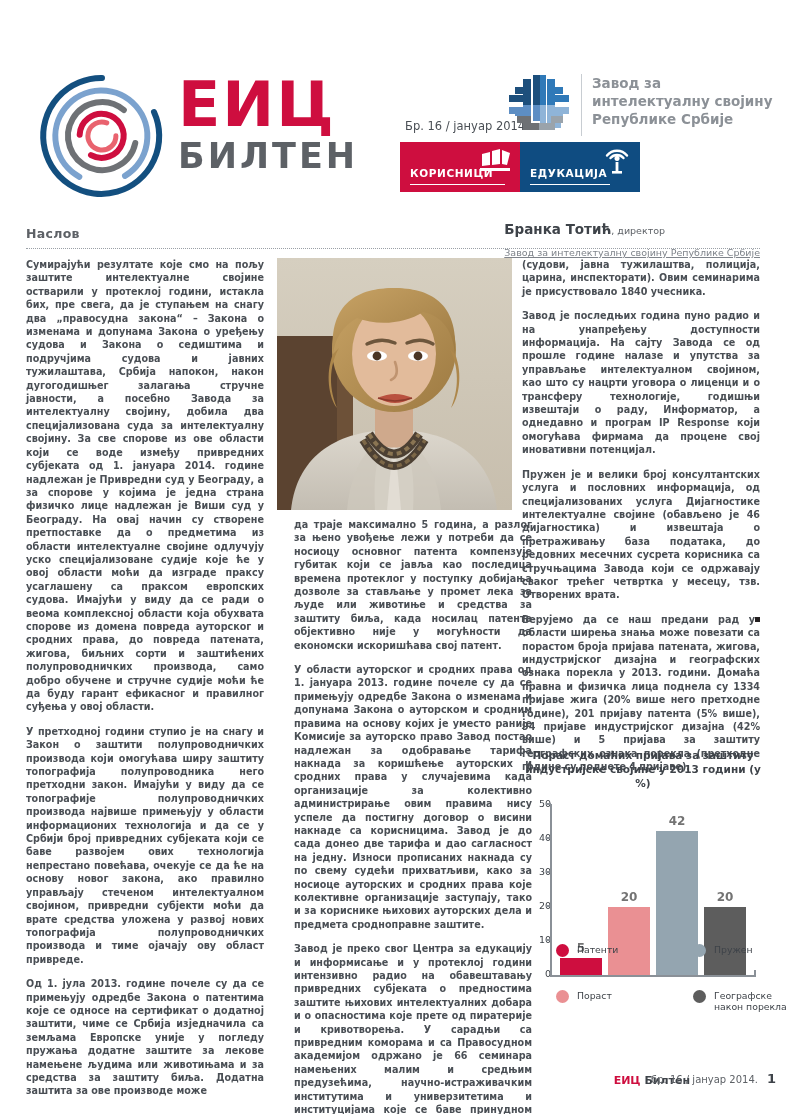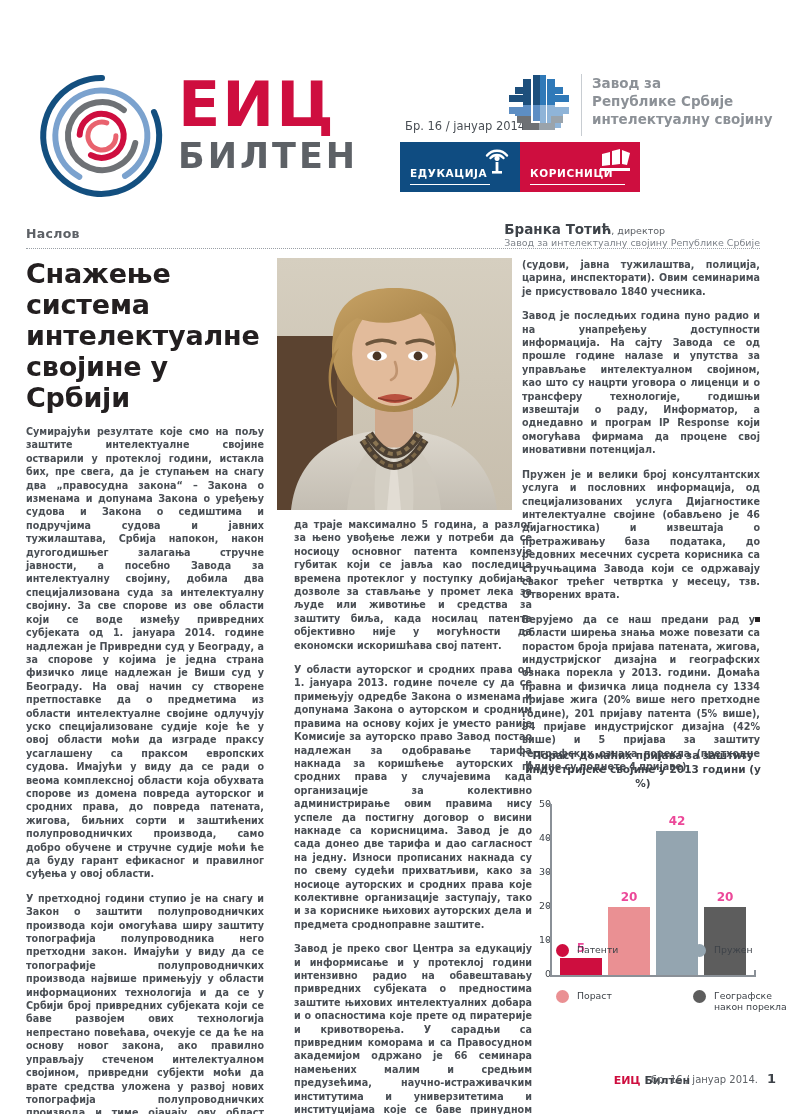--- a/index.html
+++ b/index.html
@@ -61,21 +61,21 @@
 
   
   .kicker{
     position:absolute;left:26px;top:226px;
     font-size:12.5px;font-weight:bold;color:#5d6166;letter-spacing:.3px;
   }
   .byline{position:absolute;right:26px;top:221px;text-align:left;}
   .byline-name{font-size:13.5px;color:#3e4349;}
   .byline-name b{font-weight:bold;}
   .byline-name .role{font-size:9.5px;color:#5d6166;}
-  .byline-org{font-size:9.5px;color:#7e838a;margin-top:0;}
+  .byline-org{font-size:9.5px;color:#7e838a;margin-top:10px;text-decoration:underline;}
   .rule-dotted{
     position:absolute;left:26px;top:248px;width:734px;height:0;
     border-top:1px dotted #9aa0a6;
   }
 
   
   .col{position:absolute;width:238px;}
   .col1{left:26px;top:258px;}
   .col2{left:274px;top:518px;margin-left:20px;}
   .col3{left:522px;top:258px;}
@@ -116,21 +116,21 @@
   .ytick{
     position:absolute;right:0;width:24px;text-align:right;
     font-size:9.5px;color:#3e4349;transform:translateY(-6px);
   }
   .ytickmark{position:absolute;left:24px;width:5px;height:1.5px;background:#8a9097;}
   .yticks{position:absolute;left:0;top:0;width:29px;height:172px;}
   .bars{position:absolute;left:30px;top:0;width:204px;height:171px;}
   .bar{position:absolute;bottom:0;width:42px;}
   .bar-val{
     position:absolute;width:42px;text-align:center;
-    font-size:12px;font-weight:bold;color:#ec4899;
+    font-size:12px;font-weight:bold;color:#737373;
   }
   .legend{position:absolute;left:34px;top:196px;width:208px;
     display:grid;grid-template-columns:104px 104px;row-gap:11px;gap:33px;}
   .leg{display:flex;align-items:flex-start;}
   .leg-dot{width:13px;height:13px;border-radius:50%;margin-right:8px;flex:none;}
   .leg-lab{font-size:9.3px;line-height:11px;color:#3e4349;}
 
   
   .footer{position:absolute;left:12px;top:1068px;width:786px;height:22px;}
   .foot-brand{
@@ -219,50 +219,50 @@
 
         <g fill="#9aa3ab">
           <rect x="32" y="50" width="16" height="7"></rect>
           <rect x="44" y="43" width="12" height="7"></rect>
         </g>
       </svg>
     </div>
     <div class="zavod-div"></div>
     <div class="zavod-name">
       <div>Завод за</div>
+      <div>интелектуалну својину</div>
       <div>Републике Србије</div>
-      <div>интелектуалну својину</div>
     </div>
 
     <div class="tabs">
+
+      <div class="tab tab-1">
+        <span class="tab-icon">
+          <svg width="34" height="26" viewBox="0 0 34 26">
+            <rect x="2" y="20" width="30" height="3" fill="#fff"></rect>
+            <path d="M4 18 L4 6 L12 4 L12 17 Z" fill="#fff"></path>
+            <path d="M14 17 L14 3 L22 1 L22 16 Z" fill="#fff"></path>
+            <path d="M24 16 L24 2 L32 5 L29 17 Z" fill="#fff"></path>
+          </svg>
+        </span>
+        <span class="tab-label">КОРИСНИЦИ</span>
+        <span class="tab-rule"></span>
+      </div>
 
       <div class="tab tab-2">
         <span class="tab-icon">
           <svg width="30" height="28" viewBox="0 0 30 28">
             <path d="M15 13 a2.6 2.6 0 1 1 0.1 0 Z" fill="#fff"></path>
             <rect x="13.6" y="14" width="2.8" height="10" fill="#fff"></rect>
             <rect x="10" y="23" width="10" height="2.6" fill="#fff"></rect>
             <path d="M8.5 10 A8.5 8.5 0 0 1 21.5 10" stroke="#fff" stroke-width="2.4" fill="none" stroke-linecap="round"></path>
             <path d="M5 7.5 A13 13 0 0 1 25 7.5" stroke="#fff" stroke-width="2.4" fill="none" stroke-linecap="round"></path>
           </svg>
         </span>
         <span class="tab-label">ЕДУКАЦИЈА</span>
-        <span class="tab-rule"></span>
-      </div>
-
-      <div class="tab tab-1">
-        <span class="tab-icon">
-          <svg width="34" height="26" viewBox="0 0 34 26">
-            <rect x="2" y="20" width="30" height="3" fill="#fff"></rect>
-            <path d="M4 18 L4 6 L12 4 L12 17 Z" fill="#fff"></path>
-            <path d="M14 17 L14 3 L22 1 L22 16 Z" fill="#fff"></path>
-            <path d="M24 16 L24 2 L32 5 L29 17 Z" fill="#fff"></path>
-          </svg>
-        </span>
-        <span class="tab-label">КОРИСНИЦИ</span>
         <span class="tab-rule"></span>
       </div>
 
 
     </div>
   </div>
 
   <div class="kicker">Наслов</div>
 
   <div class="byline">
@@ -321,21 +321,20 @@
       <path d="M101 140 q17 6 34 0" stroke="#8d3a2c" stroke-width="1.4" fill="none"></path>
 
       <path d="M92 176 q25 40 50 0" stroke="#4c4033" stroke-width="9" fill="none"></path>
       <path d="M92 176 q25 40 50 0" stroke="#8a7553" stroke-width="4" fill="none" stroke-dasharray="5 4"></path>
       <path d="M86 182 q31 52 62 0" stroke="#4c4033" stroke-width="8" fill="none"></path>
       <path d="M86 182 q31 52 62 0" stroke="#7d6848" stroke-width="3.5" fill="none" stroke-dasharray="5 4"></path>
     </svg>
   </div>
 
   <div class="col col1">
-    <h1 class="headline">Снажење система интелектуалне својине у Србији</h1>
     <p class="body">Сумирајући резултате које смо на пољу заштите интелектуалне својине остварили у протеклој години, истакла бих, пре свега, да је ступањем на снагу два „правосудна закона“ – Закона о изменама и допунама Закона о уређењу судова и Закона о седиштима и подручјима судова и јавних тужилаштава, Србија напокон, након дугогодишњег залагања стручне јавности, а посебно Завода за интелектуалну својину, добила два специјализована суда за интелектуалну својину. За све спорове из ове области који се воде између привредних субјеката од 1. јануара 2014. године надлежан је Привредни суд у Београду, а за спорове у којима је једна страна физичко лице надлежан је Виши суд у Београду. На овај начин су створене претпоставке да о предметима из области интелектуалне својине одлучују уско специјализоване судије које ће у овој области моћи да изграде праксу усаглашену са праксом европских судова. Имајући у виду да се ради о веома комплексној области која обухвата спорове из домена повреда ауторског и сродних права, до повреда патената, жигова, биљних сорти и заштићених полупроводничких производа, само добро обучене и стручне судије моћи ће да буду гарант ефикасног и правилног суђења у овој области.</p>
     <p class="body">У претходној години ступио је на снагу и Закон о заштити полупроводничких производа који омогућава ширу заштиту топографија полупроводника него претходни закон. Имајући у виду да се топографије полупроводничких производа највише примењују у области информационих технологија и да се у Србији број привредних субјеката који се баве развојем ових технологија непрестано повећава, очекује се да ће на основу новог закона, ако правилно управљају стеченом интелектуалном својином, привредни субјекти моћи да врате средства уложена у развој нових топографија полупроводничких производа и тиме ојачају ову област привреде.</p>
     <p class="body">Од 1. јула 2013. године почеле су да се примењују одредбе Закона о патентима које се односе на сертификат о додатној заштити, чиме се Србија изједначила са земљама Европске уније у погледу пружања додатне заштите за лекове намењене људима или животињама и за средства за заштиту биља. Додатна заштита за ове производе може</p>
   </div>
 
   <div class="col col2">
     <p class="body">да траје максимално 5 година, а разлог за њено увођење лежи у потреби да се носиоцу основног патента компензује губитак који се јавља као последица времена протеклог у поступку добијања дозволе за стављање у промет лека за људе или животиње и средства за заштиту биља, када носилац патента објективно није у могућности да економски искоришћава свој патент.</p>
     <p class="body">У области ауторског и сродних права од 1. јануара 2013. године почеле су да се примењују одредбе Закона о изменама и допунама Закона о ауторском и сродним правима на основу којих је уместо раније Комисије за ауторско право Завод постао надлежан за одобравање тарифа накнада за коришћење ауторских и сродних права у случајевима када организације за колективно администрирање овим правима нису успеле да постигну договор о висини накнаде са корисницима. Завод је до сада донео две тарифа и дао сагласност на једну. Износи прописаних накнада су по свему судећи прихватљиви, како за носиоце ауторских и сродних права које колективне организације заступају, тако и за кориснике њихових ауторских дела и предмета сродноправне заштите.</p>
     <p class="body">Завод је преко свог Центра за едукацију и информисање и у протеклој години интензивно радио на обавештавању привредних субјеката о предностима заштите њихових интелектуалних добара и о опасностима које прете од пиратерије и кривотворења. У сарадњи са привредним коморама и са Правосудном академијом одржано је 66 семинара намењених малим и средњим предузећима, научно-истраживачким институтима и универзитетима и институцијама које се баве принудном применом интелектуалне својине</p>
   </div>

